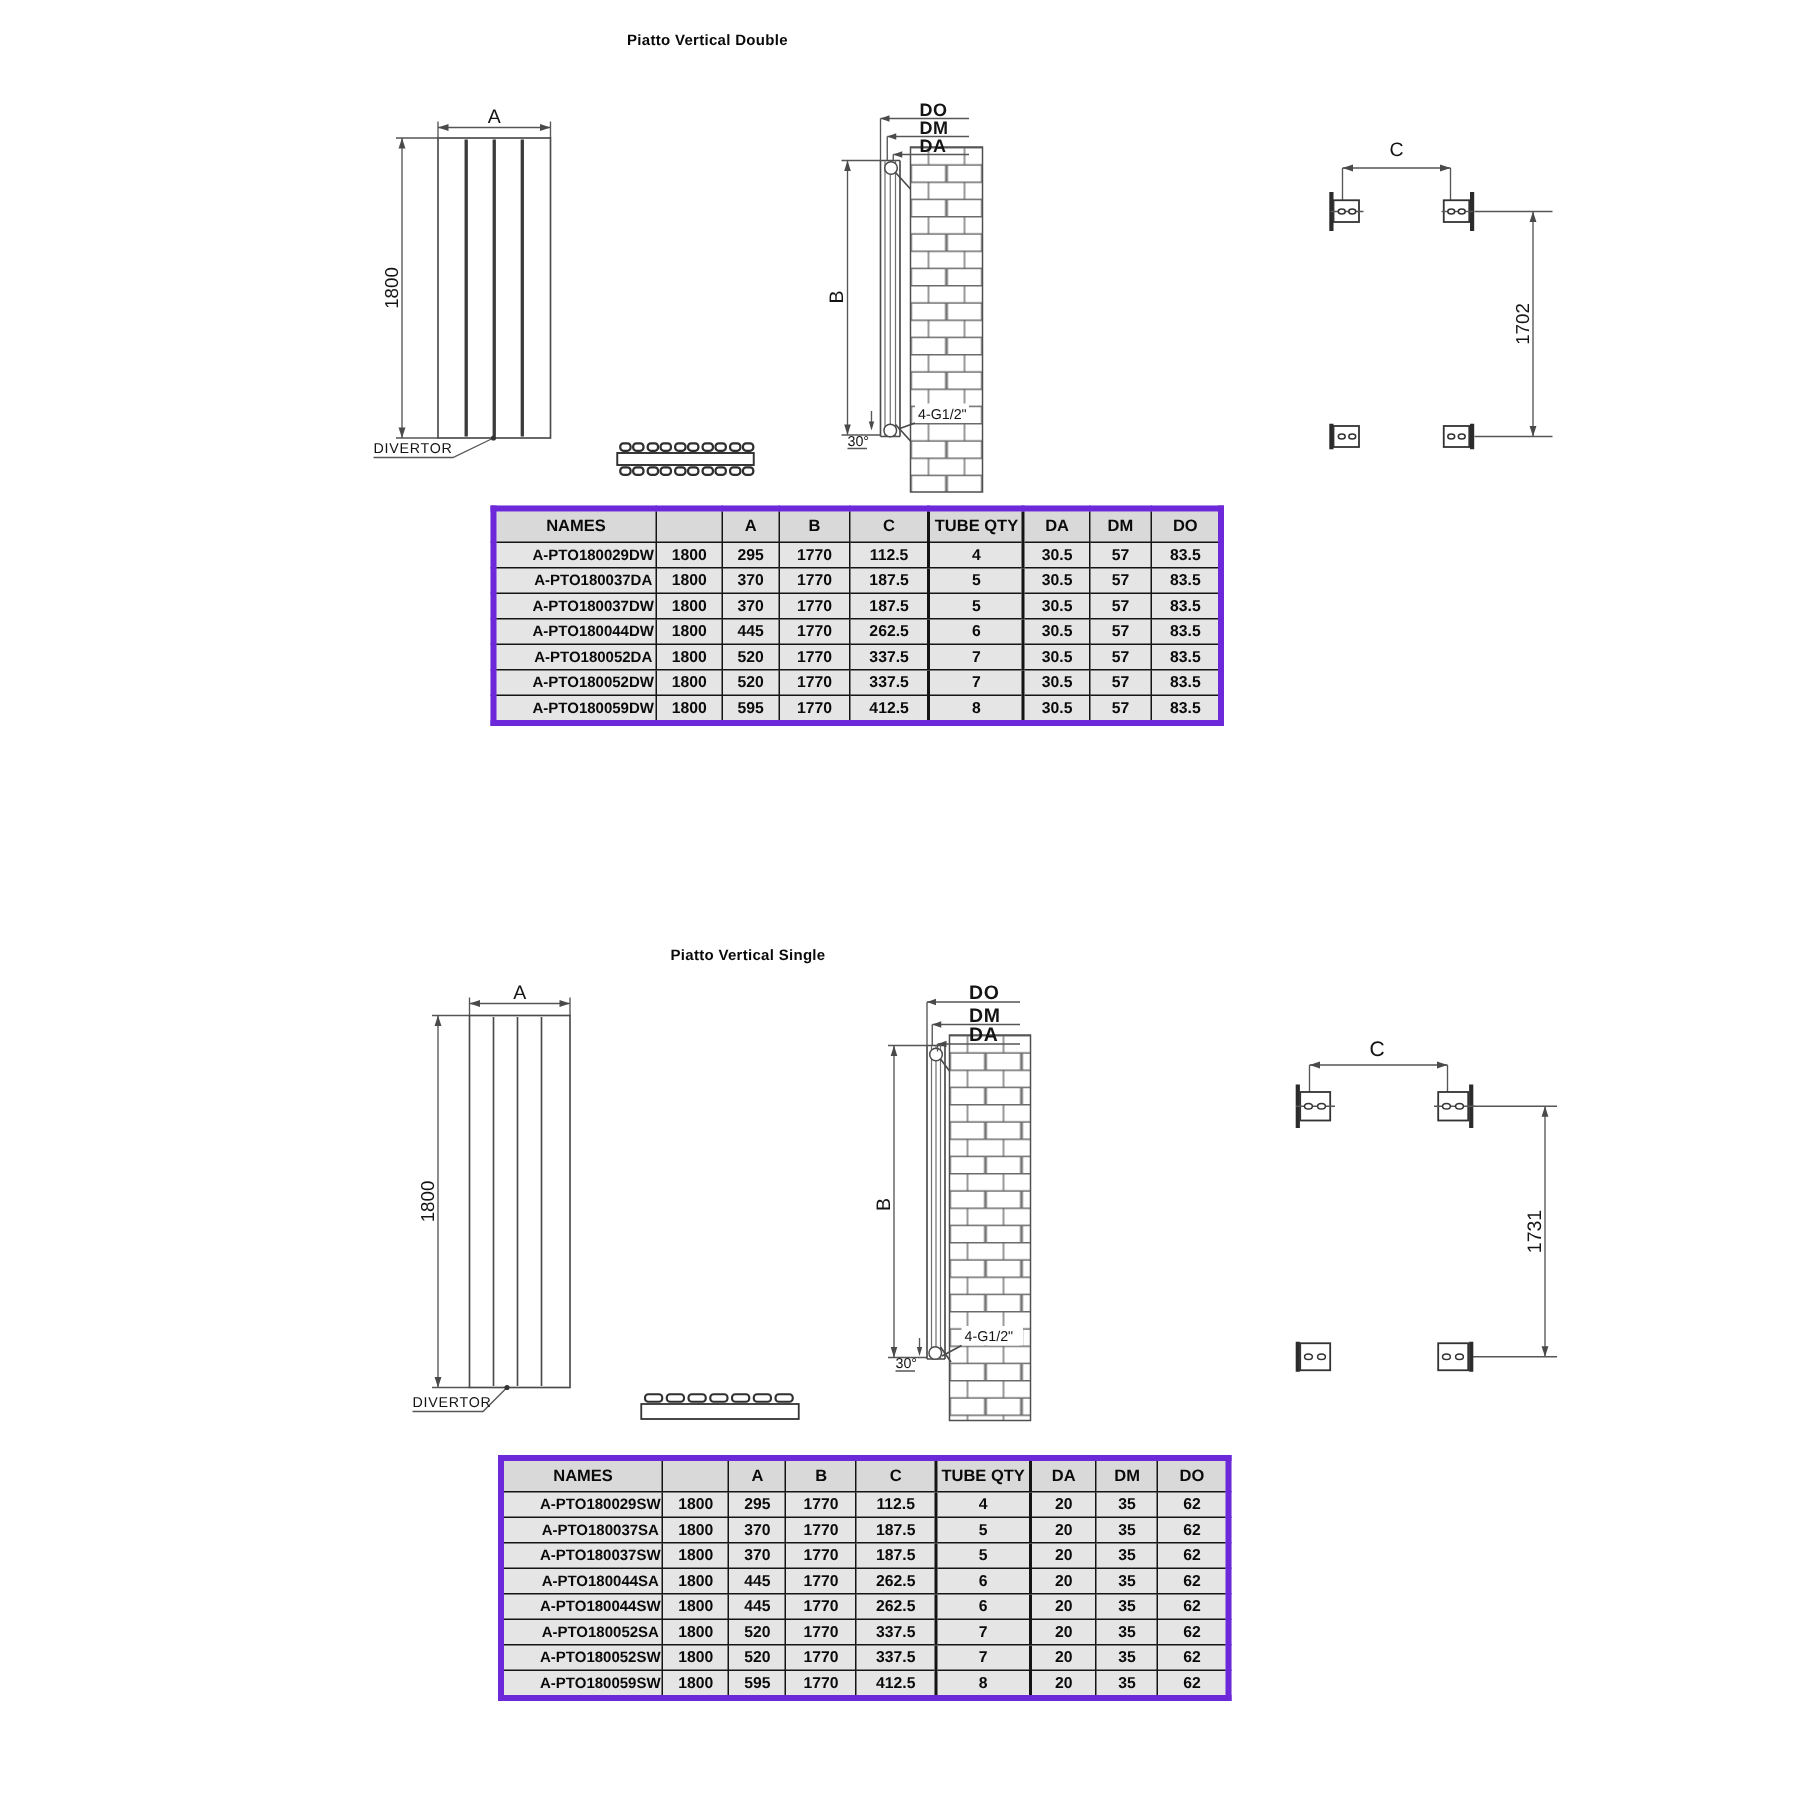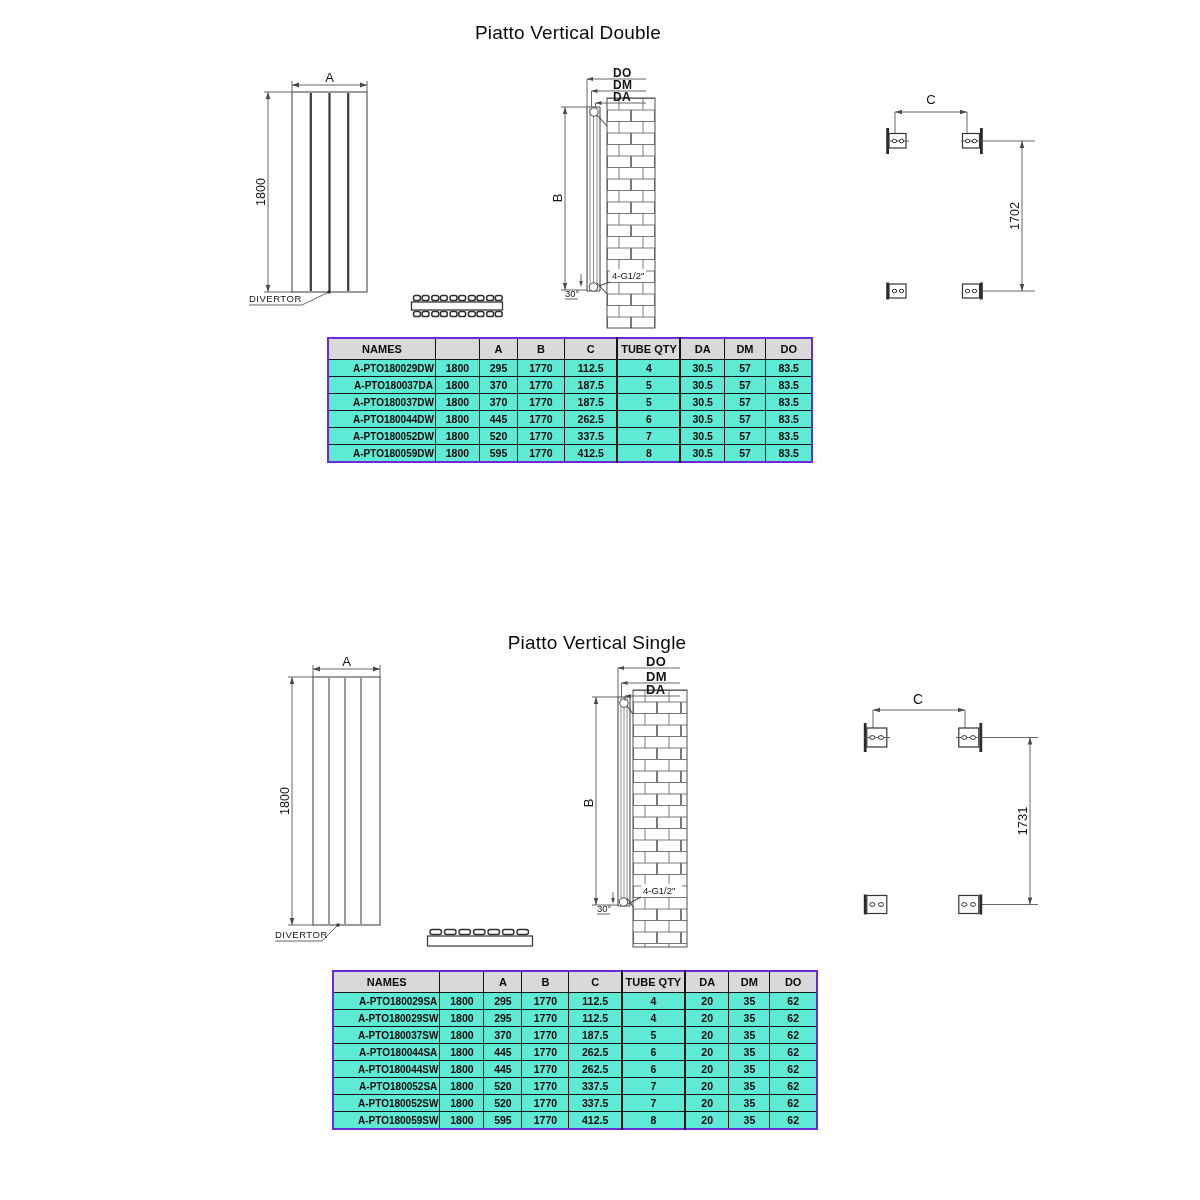--- a/index.html
+++ b/index.html
@@ -1,27 +1,27 @@
 <!DOCTYPE html>
 <html><head>
 <meta charset="utf-8">
 <style>
   html,body { margin:0; padding:0; }
   body {
     width:1200px; height:1200px; position:relative; background:#ffffff;
     font-family:"Liberation Sans", sans-serif; overflow:hidden;
   }
   .title {
-    position:absolute; width:300px; text-align:center;
-    font-weight:400; font-size:19px; color:#0a0a0a; letter-spacing:.2px;
+    position:absolute; width:300px; text-align:left;
+    font-weight:700; font-size:10px; color:#0a0a0a; letter-spacing:.2px;
   }
   
   table.spec {
     position:absolute; border-collapse:collapse; table-layout:fixed;
-    background:#5eead4; border:2px solid #6d28d9;
+    background:#e5e5e5; border:4px solid #6d28d9;
   }
   .spec th, .spec td {
     border:1px solid #141414; text-align:center; font-weight:700;
     white-space:nowrap; overflow:hidden; padding:0 1px; color:#0a0a0a;
   }
   .spec th { background:#d9d9d9; font-size:11px; height:20px; }
   .spec td { font-size:10.5px; height:16px; }
   .spec td.c0 { font-size:10px;padding-left:24px; }
   .spec .c4, .spec .c5 { border-right-width:2px; }
   col.w0{width:85px} col.w1{width:44px} col.w2{width:38px} col.w3{width:47px}
@@ -251,20 +251,31 @@
         <td class="c1">1800</td>
         <td class="c2">445</td>
         <td class="c3">1770</td>
         <td class="c4">262.5</td>
         <td class="c5">6</td>
         <td class="c6">30.5</td>
         <td class="c7">57</td>
         <td class="c8">83.5</td>
       </tr>
       <tr>
+        <td class="c0">A-PTO180052DA</td>
+        <td class="c1">1800</td>
+        <td class="c2">520</td>
+        <td class="c3">1770</td>
+        <td class="c4">337.5</td>
+        <td class="c5">7</td>
+        <td class="c6">30.5</td>
+        <td class="c7">57</td>
+        <td class="c8">83.5</td>
+      </tr>
+      <tr>
         <td class="c0">A-PTO180052DW</td>
         <td class="c1">1800</td>
         <td class="c2">520</td>
         <td class="c3">1770</td>
         <td class="c4">337.5</td>
         <td class="c5">7</td>
         <td class="c6">30.5</td>
         <td class="c7">57</td>
         <td class="c8">83.5</td>
       </tr>
@@ -424,53 +435,53 @@
         <th class="c3">B</th>
         <th class="c4">C</th>
         <th class="c5">TUBE QTY</th>
         <th class="c6">DA</th>
         <th class="c7">DM</th>
         <th class="c8">DO</th>
       </tr>
   </thead>
   <tbody>
       <tr>
-        <td class="c0">A-PTO180029SA</td>
+        <td class="c0">A-PTO180029SW</td>
         <td class="c1">1800</td>
         <td class="c2">295</td>
         <td class="c3">1770</td>
         <td class="c4">112.5</td>
         <td class="c5">4</td>
         <td class="c6">20</td>
         <td class="c7">35</td>
         <td class="c8">62</td>
       </tr>
       <tr>
-        <td class="c0">A-PTO180029SW</td>
-        <td class="c1">1800</td>
-        <td class="c2">295</td>
-        <td class="c3">1770</td>
-        <td class="c4">112.5</td>
-        <td class="c5">4</td>
-        <td class="c6">20</td>
-        <td class="c7">35</td>
-        <td class="c8">62</td>
-      </tr>
-      <tr>
-        <td class="c0">A-PTO180037SW</td>
+        <td class="c0">A-PTO180037SA</td>
         <td class="c1">1800</td>
         <td class="c2">370</td>
         <td class="c3">1770</td>
         <td class="c4">187.5</td>
         <td class="c5">5</td>
         <td class="c6">20</td>
         <td class="c7">35</td>
         <td class="c8">62</td>
       </tr>
       <tr>
+        <td class="c0">A-PTO180037SW</td>
+        <td class="c1">1800</td>
+        <td class="c2">370</td>
+        <td class="c3">1770</td>
+        <td class="c4">187.5</td>
+        <td class="c5">5</td>
+        <td class="c6">20</td>
+        <td class="c7">35</td>
+        <td class="c8">62</td>
+      </tr>
+      <tr>
         <td class="c0">A-PTO180044SA</td>
         <td class="c1">1800</td>
         <td class="c2">445</td>
         <td class="c3">1770</td>
         <td class="c4">262.5</td>
         <td class="c5">6</td>
         <td class="c6">20</td>
         <td class="c7">35</td>
         <td class="c8">62</td>
       </tr>

